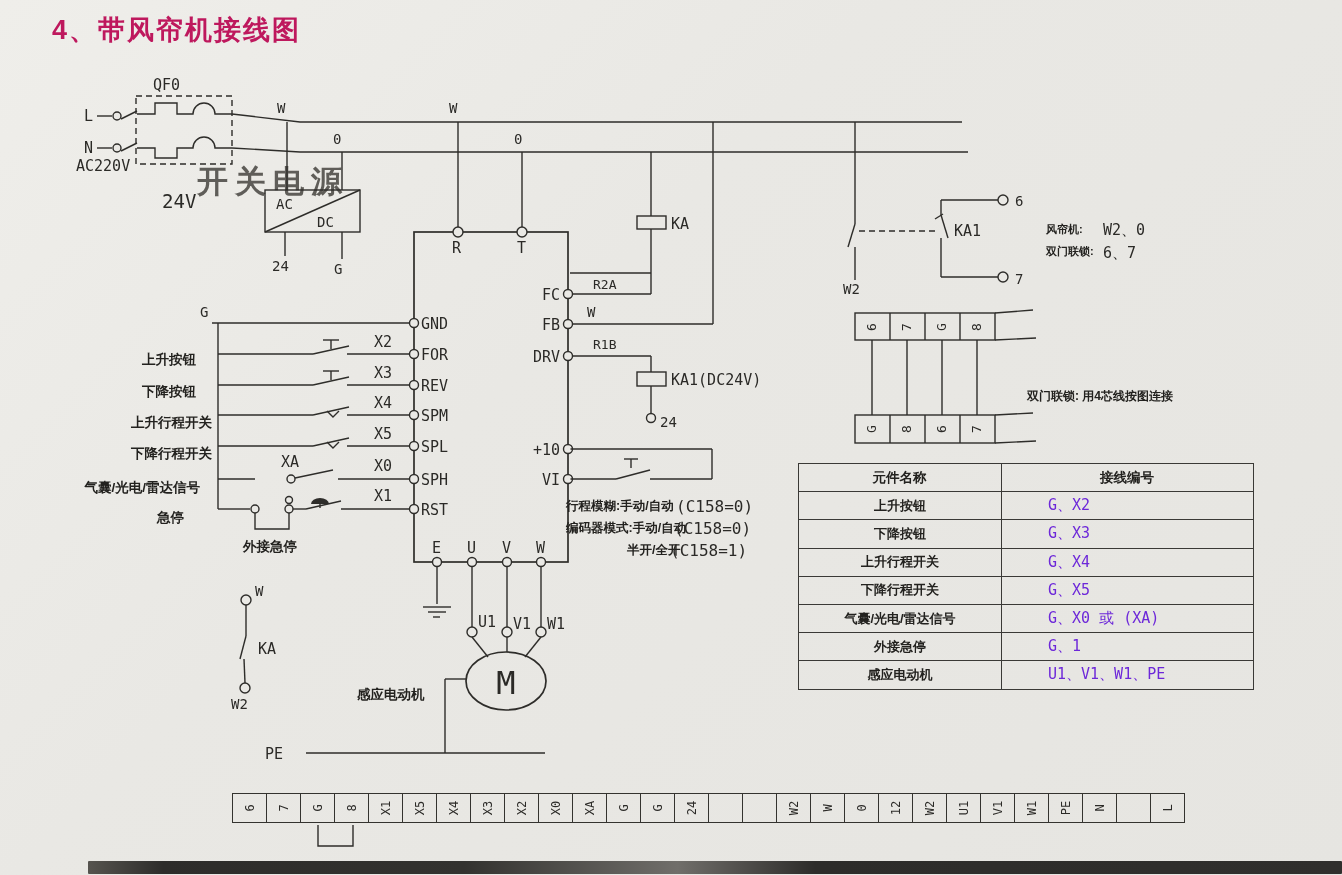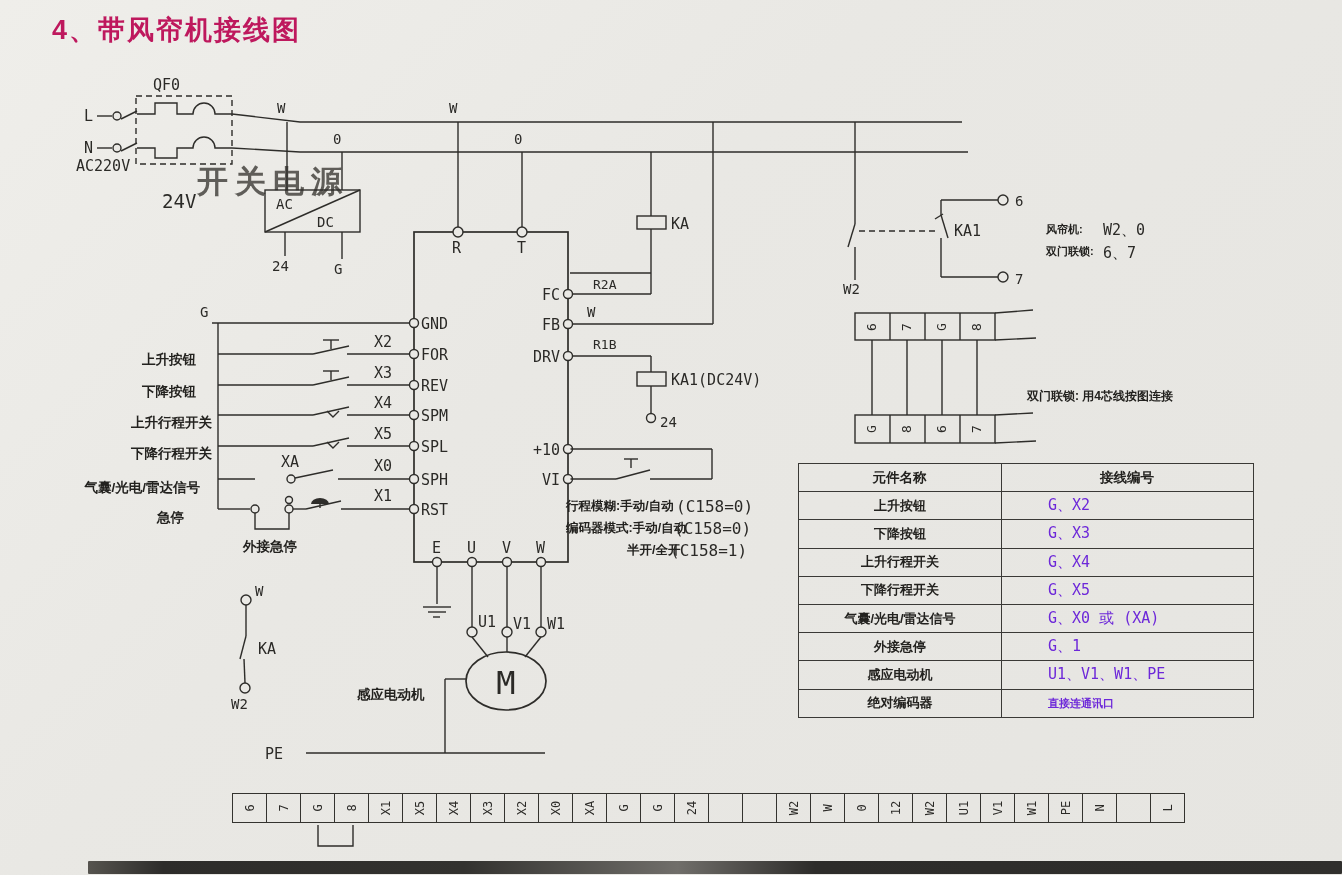--- a/index.html
+++ b/index.html
@@ -337,24 +337,20 @@
     <td class="code">G、X0 或 (XA)</td>
   </tr>
   <tr>
     <td class="name">外接急停</td>
     <td class="code">G、1</td>
   </tr>
   <tr>
     <td class="name">感应电动机</td>
     <td class="code">U1、V1、W1、PE</td>
   </tr>
-  <tr>
-    <td class="name">绝对编码器</td>
-    <td class="code small">直接连通讯口</td>
-  </tr>
 </tbody>
   </table>
 
 <div id="strip">
   <div class="strip-cell">
       <span>6</span>
     </div>
   <div class="strip-cell">
       <span>7</span>
     </div>

